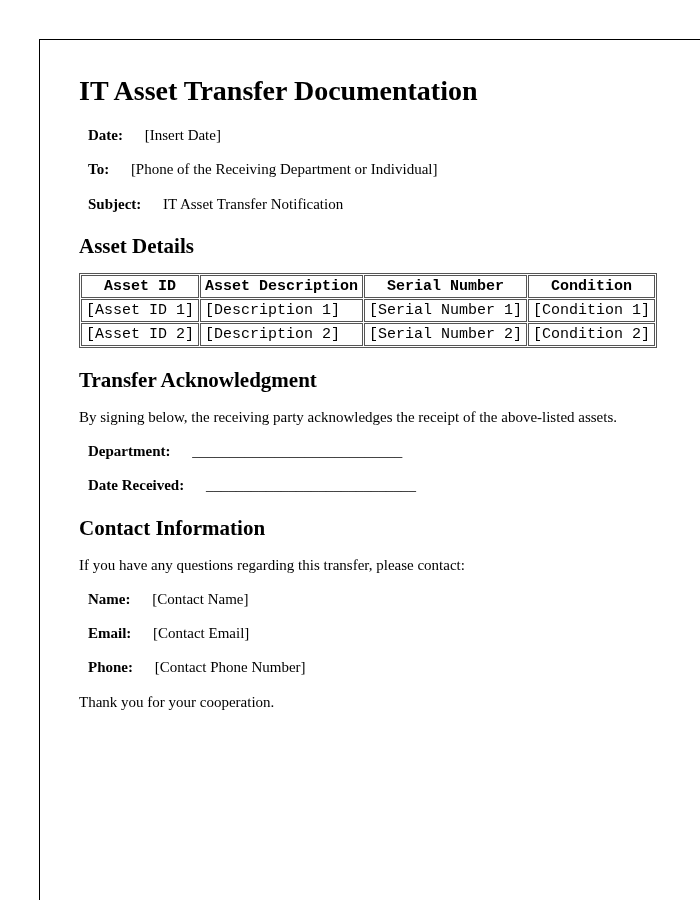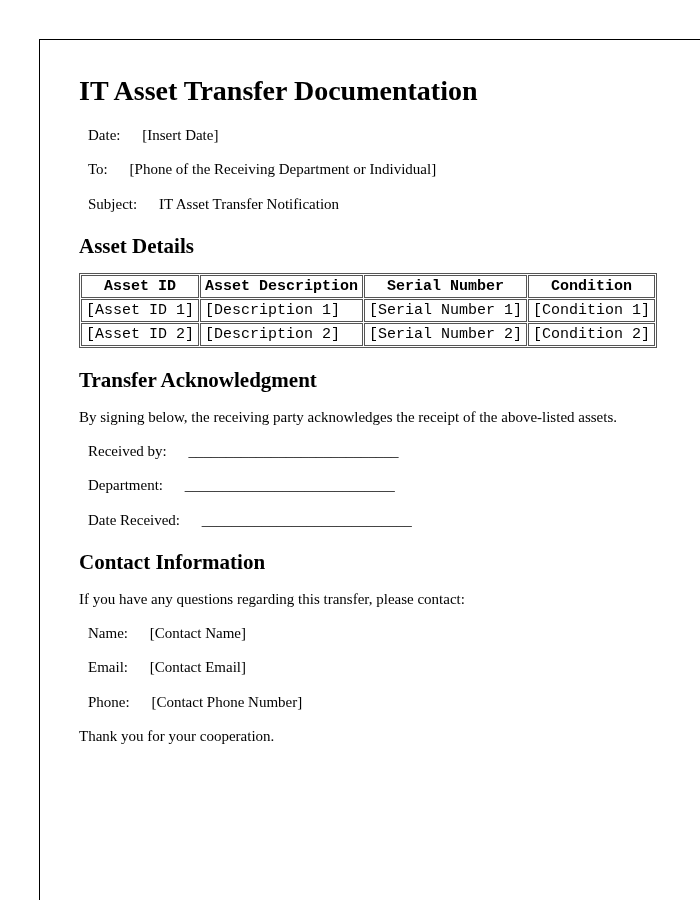--- a/index.html
+++ b/index.html
@@ -30,21 +30,21 @@
       font-weight: bold;
       margin-top: 20px;
       margin-bottom: 14px;
     }
     p {
       font-size: 15px;
       margin-bottom: 14px;
       line-height: 1.35;
     }
     .label {
-      font-weight: normal;
+      font-weight: bold;
     }
     table {
       border-collapse: separate;
       border-spacing: 1px;
       border: 1px solid #555;
       margin-bottom: 8px;
     }
     th, td {
       border: 1px solid #555;
       padding: 2px 4px;
@@ -105,23 +105,20 @@
         <td>[Serial Number 2]</td>
         <td>[Condition 2]</td>
       </tr>
     </tbody>
   </table>
 
   <h2>Transfer Acknowledgment</h2>
 
   <p>By signing below, the receiving party acknowledges the receipt of the above-listed assets.</p>
 
-  <p>
-    <span class="label">Received by:</span><span> ____________________________</span>
-  </p>
 
   <p>
     <span class="label">Department:</span><span> ____________________________</span>
   </p>
 
   <p>
     <span class="label">Date Received:</span><span> ____________________________</span>
   </p>
 
   <h2>Contact Information</h2>

